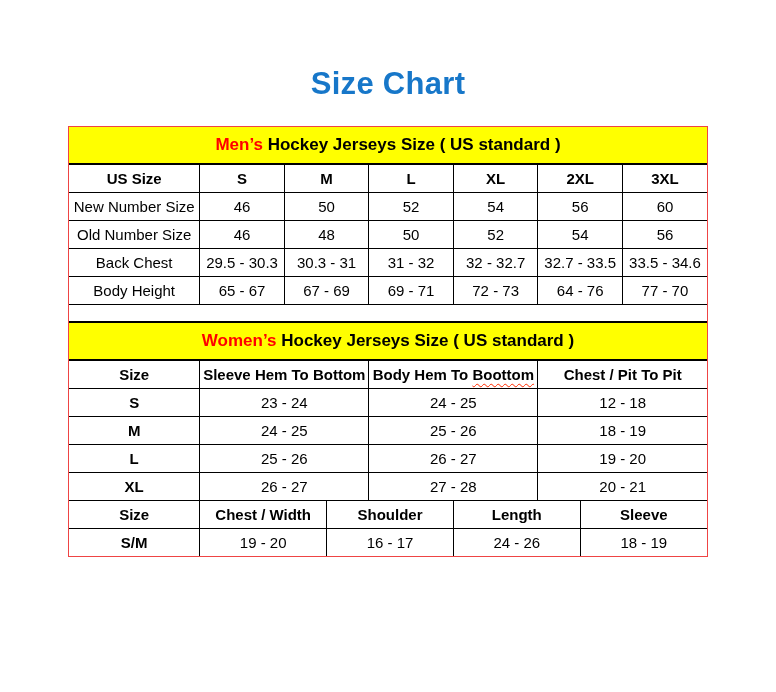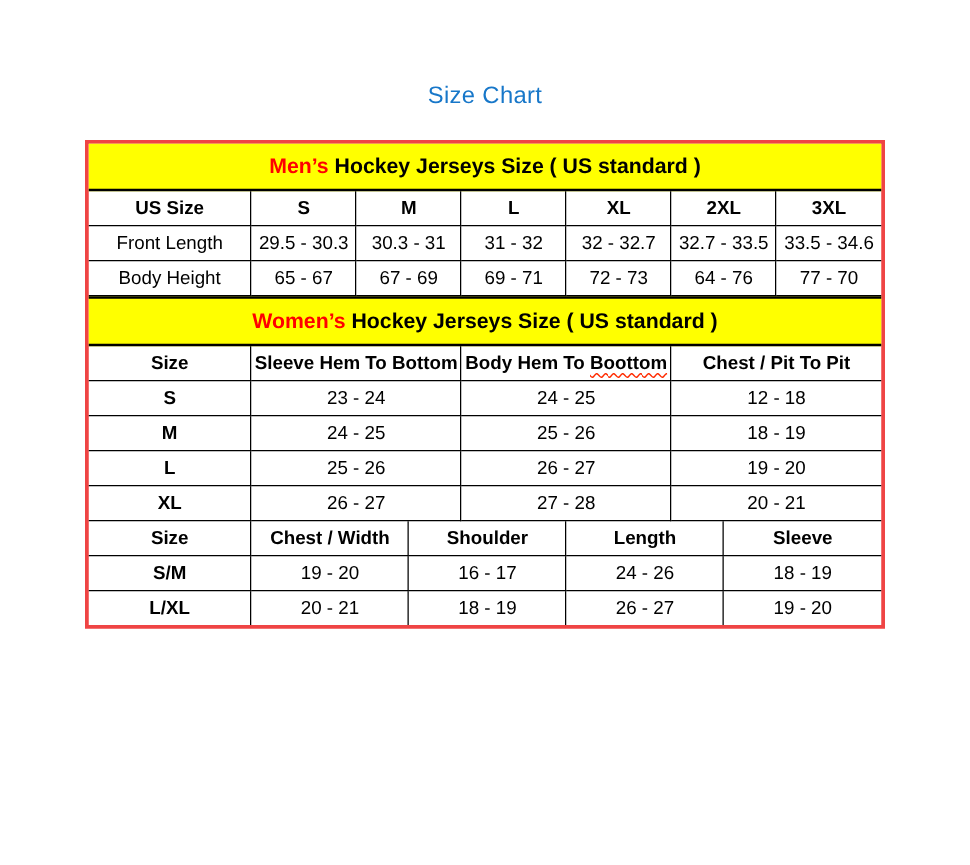--- a/index.html
+++ b/index.html
@@ -9,43 +9,44 @@
     font-family: "Liberation Sans", sans-serif;
   }
   body {
     width: 776px;
     height: 692px;
     overflow: hidden;
   }
   .page-title {
     padding-top: 66px;
     text-align: center;
-    font-size: 19px;
-    font-weight: normal;
+    font-size: 31px;
+    font-weight: bold;
     color: #1777C9;
     letter-spacing: 0.3px;
   }
   .chart {
     width: 640px;
     margin: 24px auto 0 auto;
-    border: 3px solid #ef4444;
+    border: 1px solid #ef4444;
     box-sizing: border-box;
     background: #ffffff;
   }
   .section-head {
     background: #FFFF00;
     text-align: center;
     font-weight: bold;
     font-size: 17px;
     color: #000000;
     padding: 8px 0;
     border-bottom: 2px solid #000000;
   }
   .section-head.mid {
     border-top: 2px solid #000000;
+    margin-top: 16px;
   }
   .section-head.compact {
     padding: 4px 0;
   }
   .red { color: #FF0000; }
   table {
     width: 100%;
     border-collapse: collapse;
     table-layout: fixed;
   }
@@ -105,21 +106,39 @@
         <th>S</th>
         <th>M</th>
         <th>L</th>
         <th>XL</th>
         <th>2XL</th>
         <th>3XL</th>
       </tr>
     </thead>
     <tbody>
       <tr>
-        <td>Front Length</td>
+        <td>New Number Size</td>
+        <td>46</td>
+        <td>50</td>
+        <td>52</td>
+        <td>54</td>
+        <td>56</td>
+        <td>60</td>
+      </tr>
+      <tr>
+        <td>Old Number Size</td>
+        <td>46</td>
+        <td>48</td>
+        <td>50</td>
+        <td>52</td>
+        <td>54</td>
+        <td>56</td>
+      </tr>
+      <tr>
+        <td>Back Chest</td>
         <td>29.5 - 30.3</td>
         <td>30.3 - 31</td>
         <td>31 - 32</td>
         <td>32 - 32.7</td>
         <td>32.7 - 33.5</td>
         <td>33.5 - 34.6</td>
       </tr>
       <tr>
         <td>Body Height</td>
         <td>65 - 67</td>
@@ -196,23 +215,16 @@
       </tr>
     </thead>
     <tbody>
       <tr>
         <td>S/M</td>
         <td>19 - 20</td>
         <td>16 - 17</td>
         <td>24 - 26</td>
         <td>18 - 19</td>
       </tr>
-      <tr>
-        <td>L/XL</td>
-        <td>20 - 21</td>
-        <td>18 - 19</td>
-        <td>26 - 27</td>
-        <td>19 - 20</td>
-      </tr>
     </tbody>
   </table>
 
 </div>
 
 </body></html>

